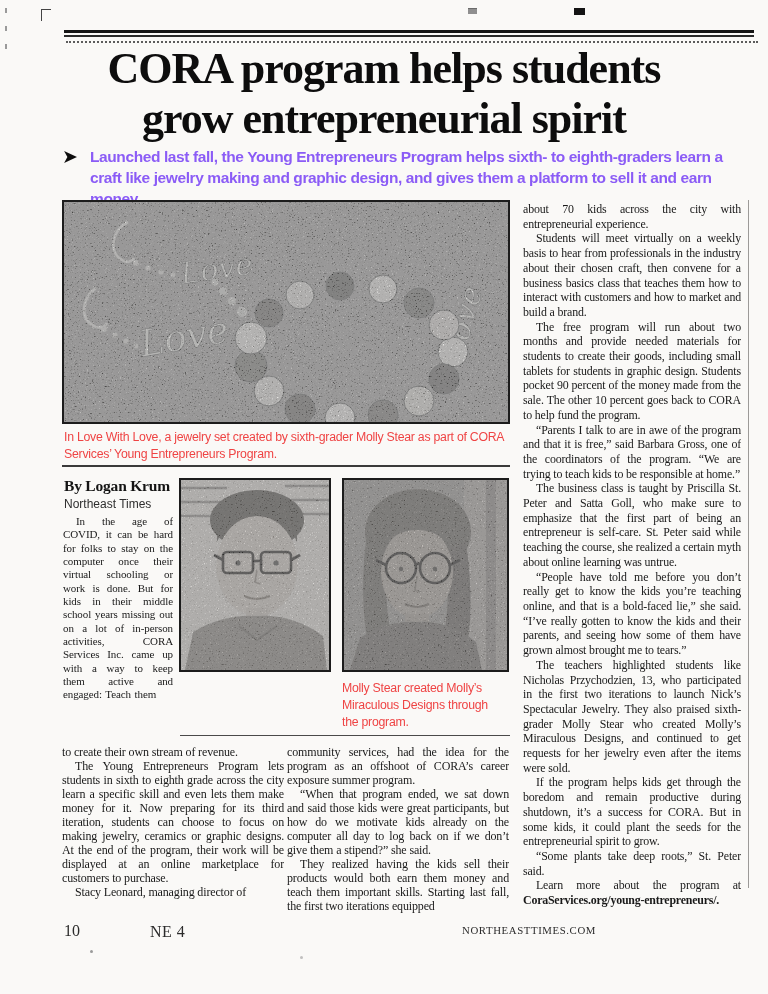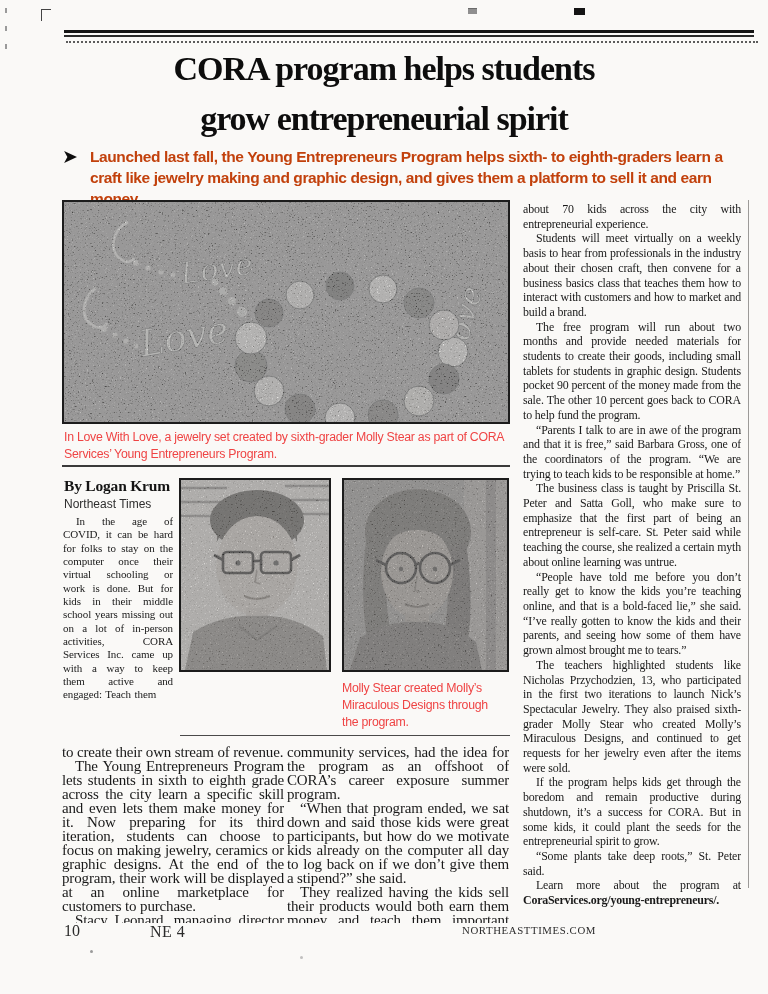--- a/index.html
+++ b/index.html
@@ -18,27 +18,27 @@
   .speck{position:absolute;width:3px;height:3px;border-radius:50%;background:#9a9a9a;}
   
   .rule-double{position:absolute;left:64px;top:30px;width:690px;height:3px;background:#151515;}
   .rule-double:after{content:"";position:absolute;left:0;top:5px;width:100%;height:1.5px;background:#2a2a2a;}
   .rule-dotted{position:absolute;left:66px;top:41px;width:692px;border-top:2px dotted #5c5c5c;}
   .rule-caption{position:absolute;left:62px;top:465px;width:448px;height:1.5px;background:#3a3a3a;}
   .rule-mid{position:absolute;left:180px;top:735px;width:330px;height:1.2px;background:#4a4a4a;}
   .vrule-right{position:absolute;left:748px;top:200px;width:1px;height:688px;background:#9c9a98;}
   
   .headline{position:absolute;left:44px;top:44px;width:680px;margin:0;
-    text-align:center;font-size:34px;line-height:50px;font-weight:700;
+    text-align:center;font-size:44px;line-height:50px;font-weight:700;
     letter-spacing:-1px;color:#0d0d0d;}
   .deck{position:absolute;left:62px;top:146px;width:684px;display:flex;}
   .deck .arrow{flex:0 0 28px;font-size:19px;line-height:21px;color:#0d0d0d;
     font-family:"DejaVu Sans", sans-serif;}
   .deck p{margin:0;font-family:"Liberation Sans", sans-serif;font-weight:700;
-    font-size:15.5px;line-height:21px;letter-spacing:-0.4px;color:#c2410c;}
+    font-size:15.5px;line-height:21px;letter-spacing:-0.4px;color:#8b5cf6;}
   
   .photo{position:absolute;border:2px solid #1c1c1c;background:#9a9896;box-sizing:border-box;}
   .lead-photo{left:62px;top:200px;width:448px;height:224px;}
   .photo-1{left:179px;top:478px;width:152px;height:194px;}
   .photo-2{left:342px;top:478px;width:167px;height:194px;}
   .photo svg{display:block;width:100%;height:100%;}
   
   .caption{position:absolute;font-family:"Liberation Sans", sans-serif;
     font-size:12.3px;line-height:17px;letter-spacing:-0.25px;color:#ef4444;}
   .lead-caption{left:64px;top:429px;width:448px;}
@@ -48,21 +48,21 @@
   .byline{position:absolute;left:64px;top:477px;font-size:15.5px;font-weight:700;letter-spacing:-0.2px;}
   .byline-org{position:absolute;left:64px;top:497px;font-family:"Liberation Sans", sans-serif;
     font-size:12px;color:#2e2e2e;}
   
   .col p{margin:0;text-align:justify;text-indent:13px;color:#191919;}
   .col p.noindent{text-indent:0;}
   .col-narrow{position:absolute;left:63px;top:515px;width:110px;height:232px;overflow:hidden;}
   .col-narrow p{font-size:11px;line-height:13.35px;letter-spacing:-0.1px;word-spacing:1px;}
   .col-bl{position:absolute;left:62px;top:745px;width:222px;height:178px;overflow:hidden;}
   .col-mb{position:absolute;left:287px;top:745px;width:222px;height:178px;overflow:hidden;}
-  .col-bl p,.col-mb p{font-size:15px;line-height:14px;letter-spacing:-0.15px;}
+  .col-bl p,.col-mb p{font-size:12px;line-height:14px;letter-spacing:-0.15px;}
   .col-right{position:absolute;left:523px;top:202px;width:218px;height:724px;overflow:hidden;}
   .col-right p{font-size:11.9px;line-height:14.7px;letter-spacing:-0.15px;}
   .col-right p b{letter-spacing:-0.2px;}
   
   .footer-item{position:absolute;font-size:16px;color:#2b2b2b;}
   .footer-page{left:64px;top:922px;}
   .footer-section{left:150px;top:923px;letter-spacing:0.5px;}
   .footer-site{left:462px;top:924px;letter-spacing:0.6px;font-size:10.8px;}
 </style>
 </head>

